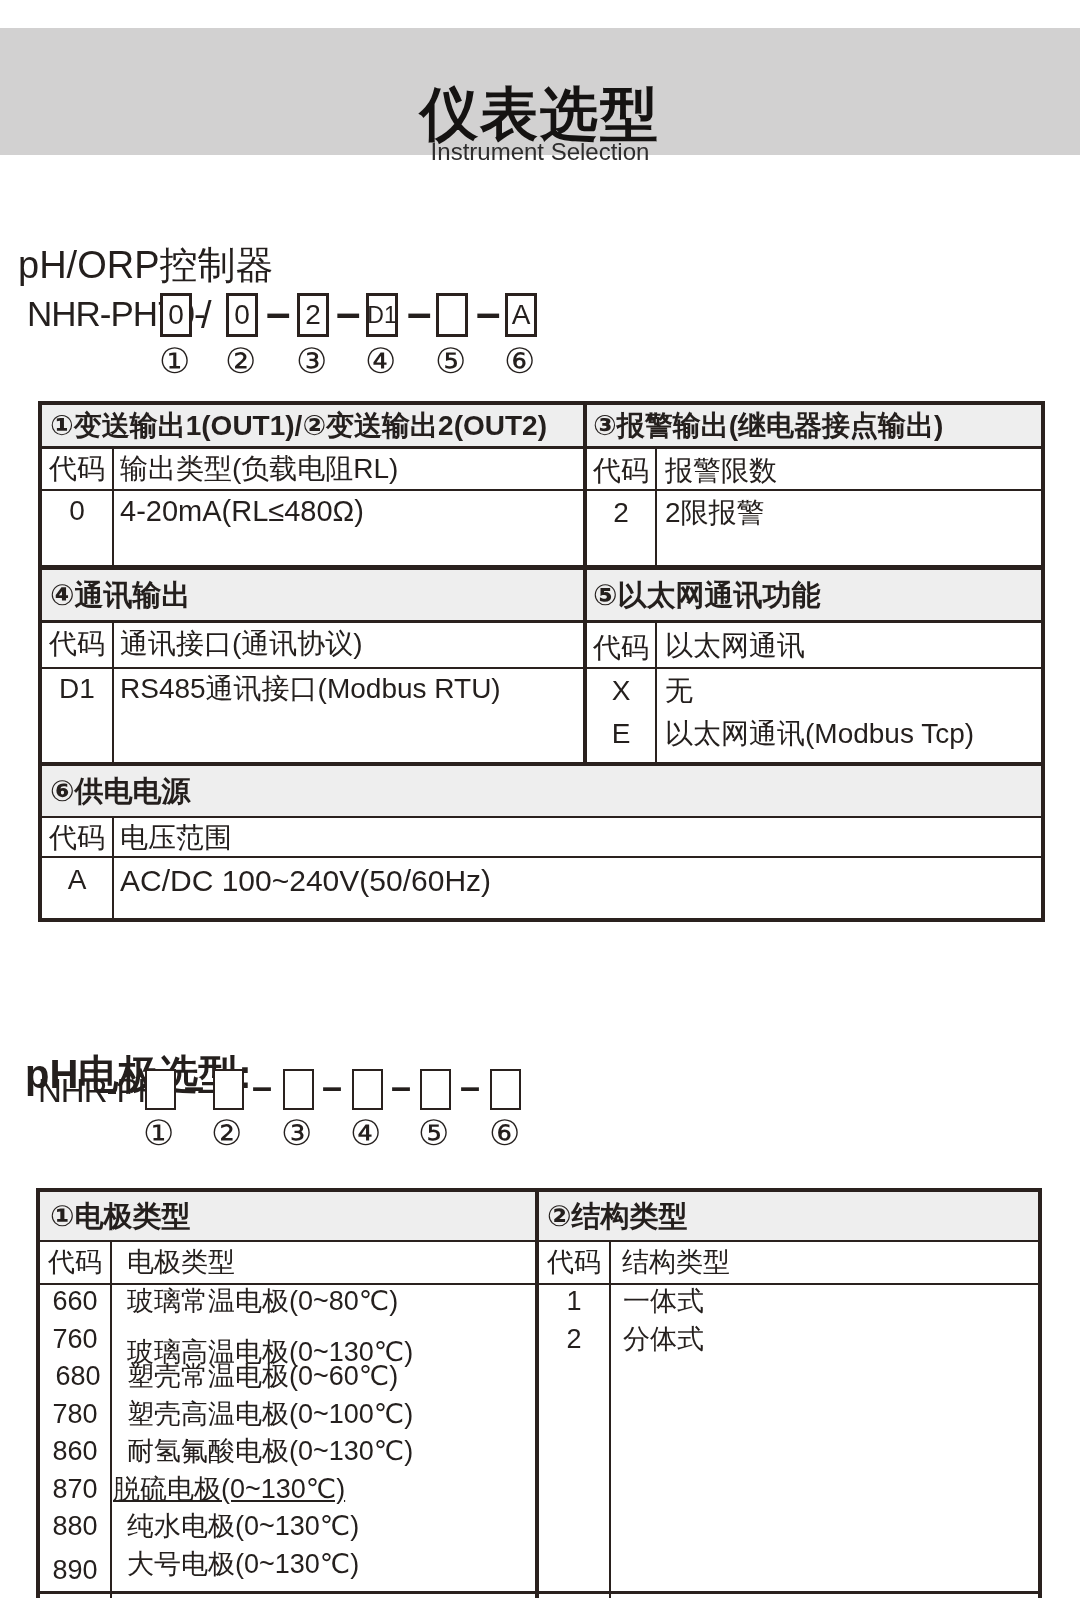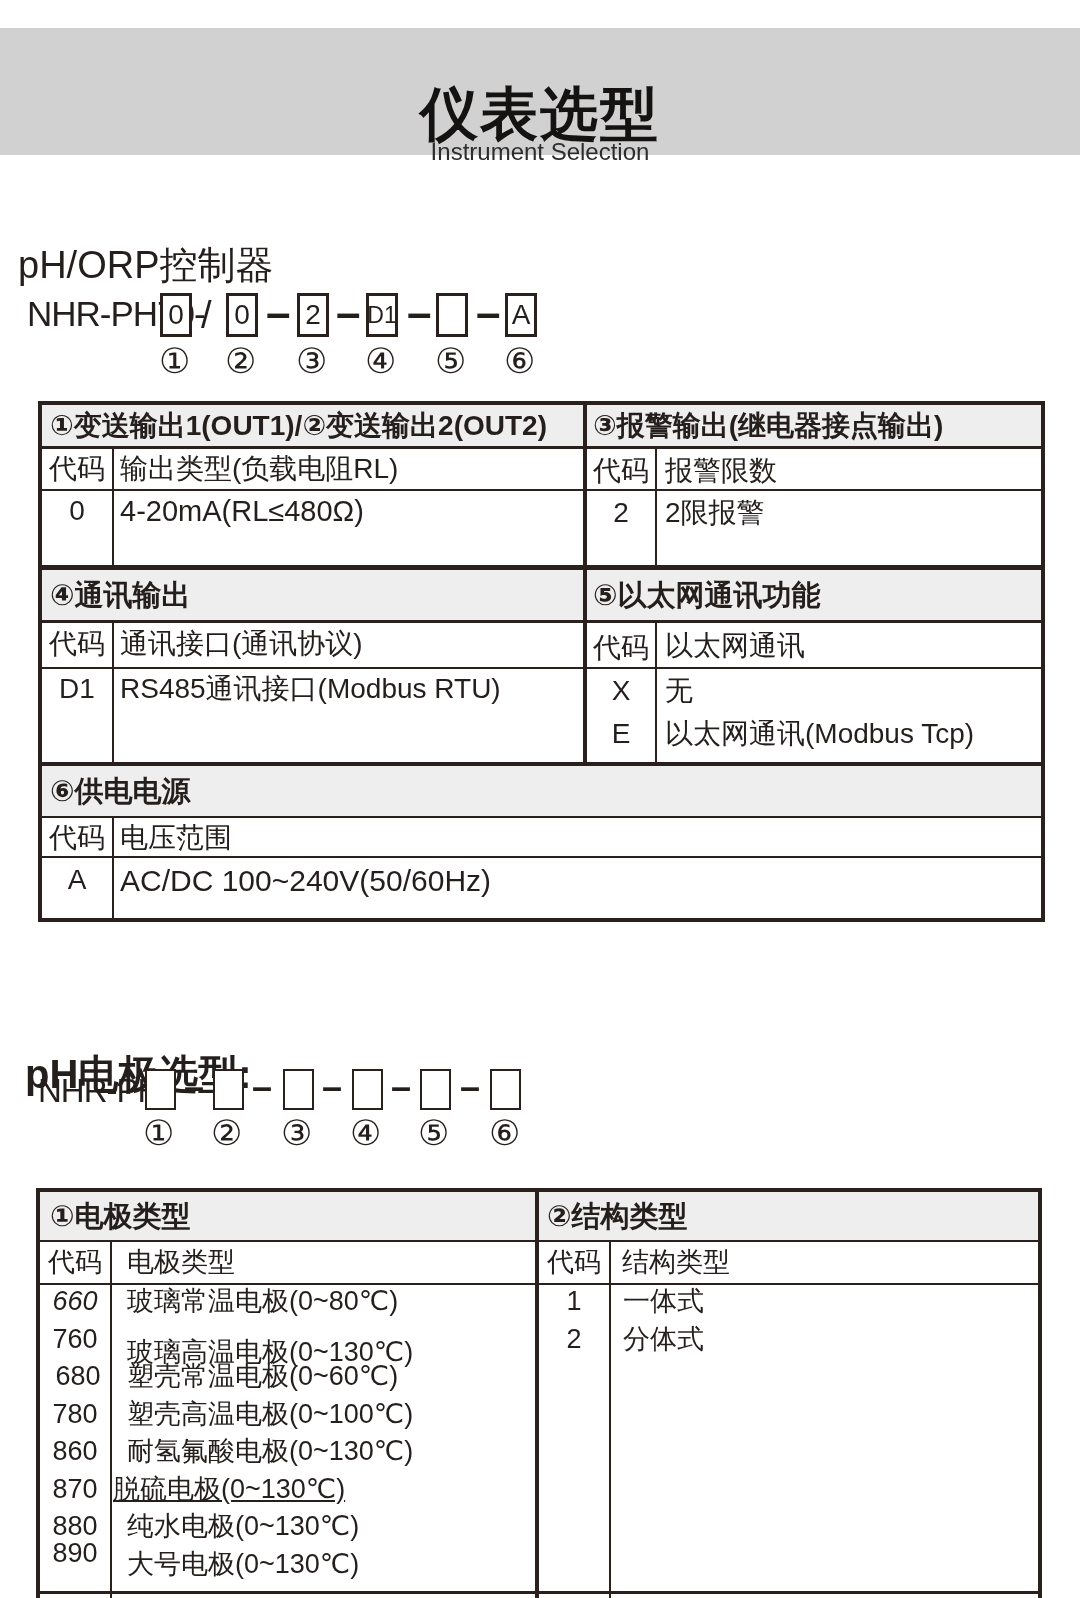--- a/index.html
+++ b/index.html
@@ -182,21 +182,21 @@
         <span class="ctr" style="display:block;">代码</span>
       </div>
     <div class="t td2" style="left:87px;top:57px;">电极类型</div>
     <div class="t td2" style="left:499px;top:57px;width:70px;">
         <span class="ctr" style="display:block;">代码</span>
       </div>
     <div class="t td2" style="left:582px;top:57px;">结构类型</div>
     <div class="hl" style="left:0;top:91px;width:998px;height:2px;"></div>
 
     <div class="t td2" style="left:0;top:96px;width:70px;">
-        <span class="ctr" style="display:block;font-style:italic;">660</span>
+        <span class="ctr" style="display:block;">660</span>
       </div>
     <div class="t td2" style="left:87px;top:96px;">玻璃常温电极(0~80℃)</div>
     <div class="t td2" style="left:0;top:134px;width:70px;">
         <span class="ctr" style="display:block;text-align:center;">760</span>
       </div>
     <div class="t td2" style="left:87px;top:147px;">玻璃高温电极(0~130℃)</div>
     <div class="t td2" style="left:0;top:171px;width:76px;">
         <span class="ctr" style="display:block;">680</span>
       </div>
     <div class="t td2" style="left:87px;top:171px;">塑壳常温电极(0~60℃)</div>
@@ -209,21 +209,21 @@
       </div>
     <div class="t td2" style="left:87px;top:246px;">耐氢氟酸电极(0~130℃)</div>
     <div class="t td2" style="left:0;top:284px;width:70px;">
         <span class="ctr" style="display:block;">870</span>
       </div>
     <div class="t td2" style="left:73px;top:284px;text-decoration:underline;">脱硫电极(0~130℃)</div>
     <div class="t td2" style="left:0;top:321px;width:70px;">
         <span class="ctr" style="display:block;">880</span>
       </div>
     <div class="t td2" style="left:87px;top:321px;">纯水电极(0~130℃)</div>
-    <div class="t td2" style="left:0;top:348px;width:70px;">
+    <div class="t td2" style="left:0;top:365px;width:70px;">
         <span class="ctr" style="display:block;">890</span>
       </div>
     <div class="t td2" style="left:87px;top:359px;">大号电极(0~130℃)</div>
 
     <div class="t td2" style="left:499px;top:96px;width:70px;">
         <span class="ctr" style="display:block;">1</span>
       </div>
     <div class="t td2" style="left:583px;top:96px;">一体式</div>
     <div class="t td2" style="left:499px;top:134px;width:70px;">
         <span class="ctr" style="display:block;">2</span>

